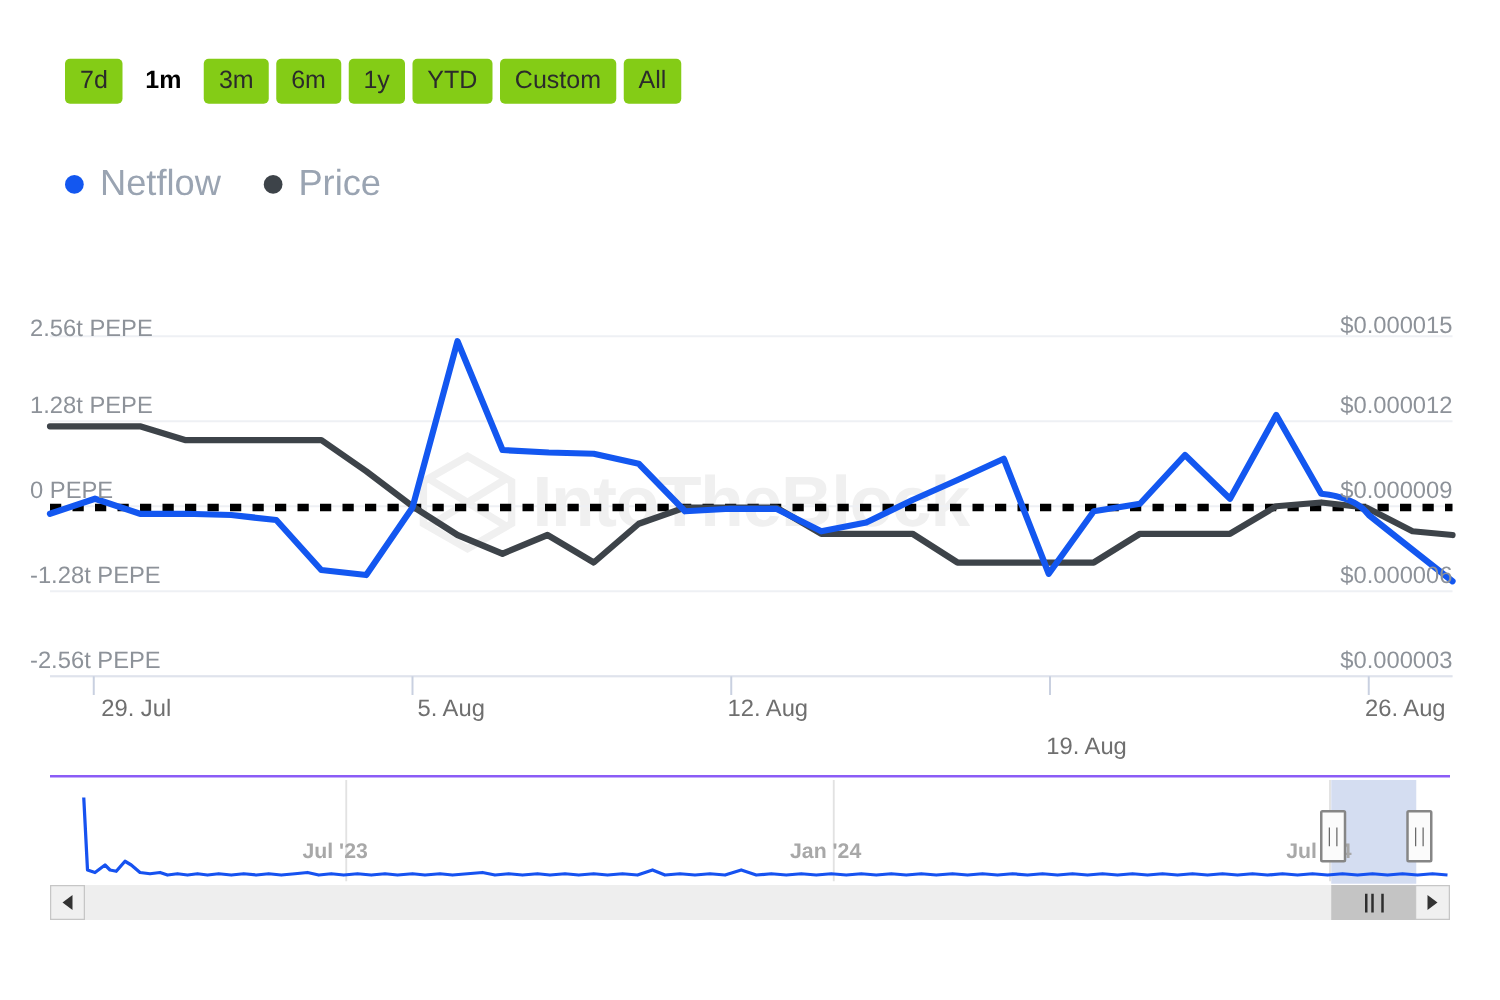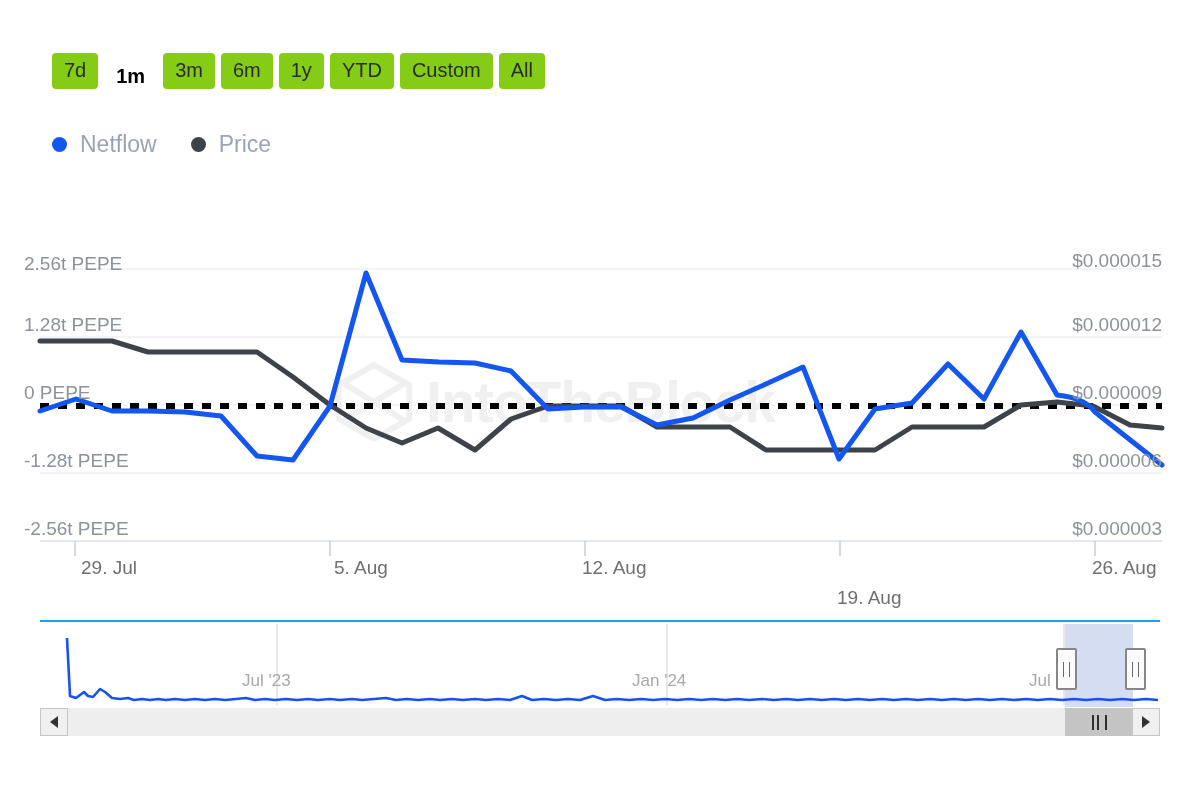--- a/index.html
+++ b/index.html
@@ -26,31 +26,30 @@
     padding:7px 12px 9px;
     line-height:1;
     font-family:"Liberation Sans", sans-serif;
     cursor:pointer;
     white-space:nowrap;
   }
   .range-btn.selected{
     background:transparent;
     font-weight:bold;
     color:#000;
-    margin-top:12px;
   }
 
   
   #legend{
     position:absolute;left:52px;top:133px;
     display:flex;align-items:center;gap:34px;
   }
   .legend-item{display:flex;align-items:center;gap:13px;cursor:pointer;}
   .legend-dot{width:15px;height:15px;border-radius:50%;display:block;}
-  .legend-label{font-size:23px;color:#9aa4b2;line-height:1;}
+  .legend-label{font-size:29px;color:#9aa4b2;line-height:1;}
 
   
   #plot-area{
     position:absolute;left:0;top:0;width:1200px;height:600px;
   }
   #plot-svg{position:absolute;left:0;top:0;}
 
   .axis-label{
     position:absolute;
     font-size:19px;
@@ -67,22 +66,23 @@
     display:flex;align-items:center;gap:10px;
     opacity:1;pointer-events:none;
   }
   #watermark .wm-text{
     font-size:57px;color:#f0f0f0;font-weight:bold;letter-spacing:-1px;line-height:1;
   }
 
   
   #navigator{
     position:absolute;left:40px;top:620px;width:1120px;height:85px;
-    border-top:2px solid #0ea5e9;
+    border-top:2px solid #8b5cf6;
     background:#fff;
+    font-weight:bold;
   }
   #nav-svg{position:absolute;left:0;top:0;}
   .nav-label{
     position:absolute;font-size:17px;color:#a8a8a8;top:50px;line-height:1;
   }
   #nav-selection{
     position:absolute;top:2px;height:83px;
     background:#ccd7ee;opacity:.85;
   }
   .nav-handle{

